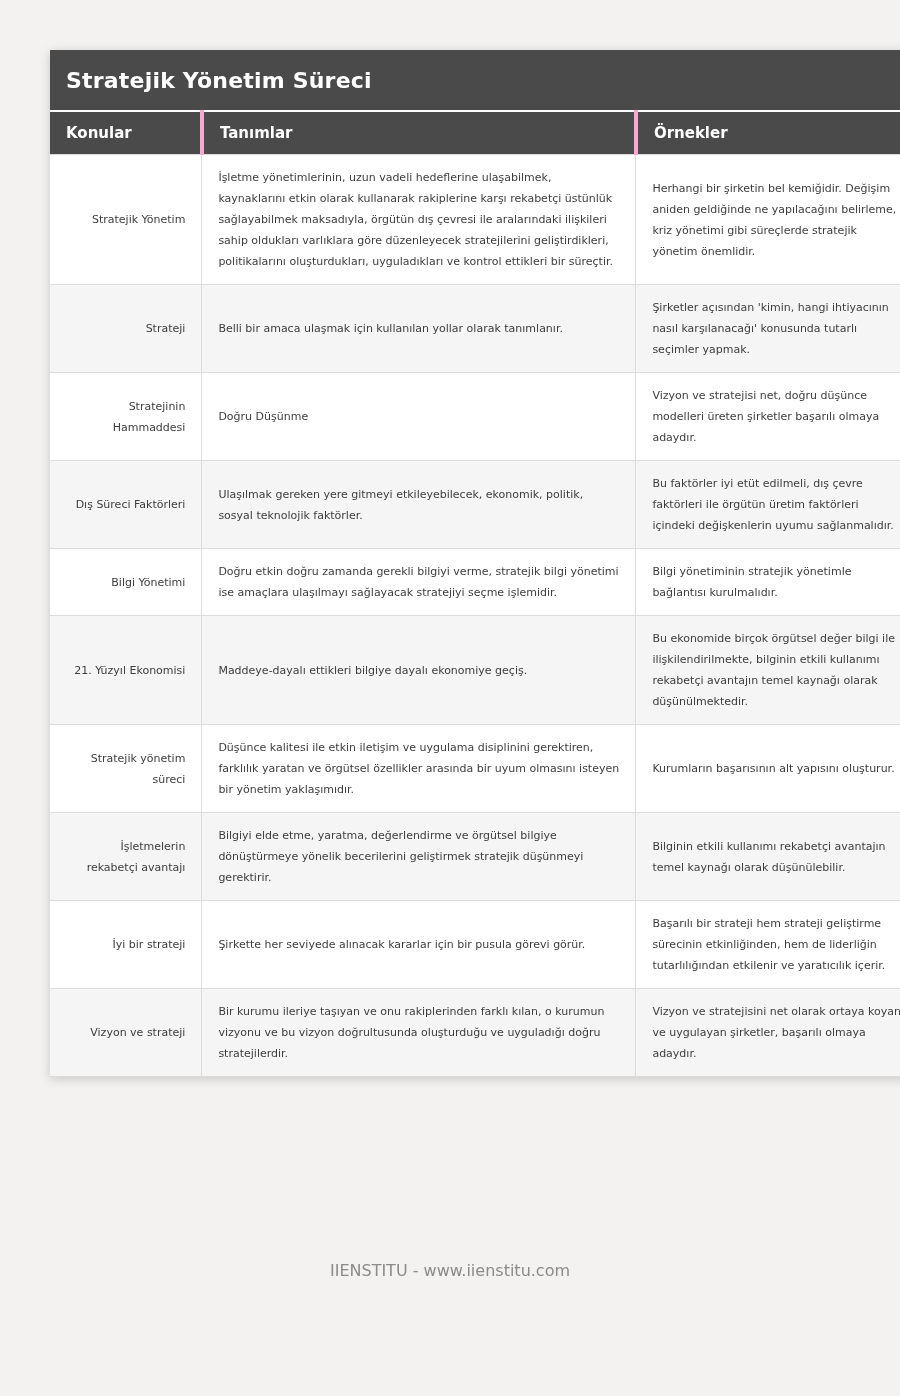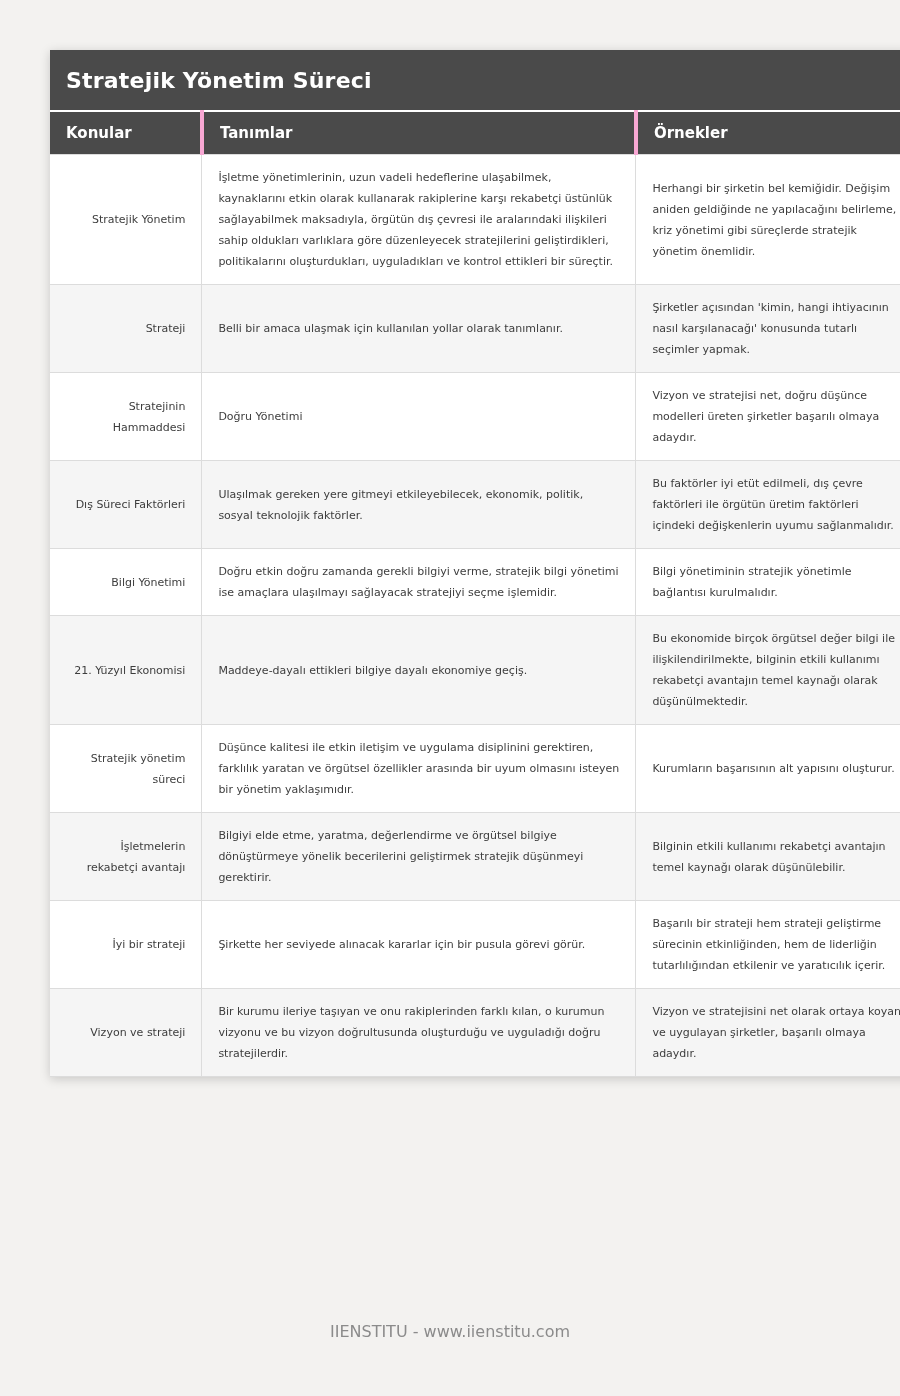--- a/index.html
+++ b/index.html
@@ -58,21 +58,21 @@
     border: 1px solid #dcdcdc;
     word-wrap: break-word;
   }
   tbody tr { background: #ffffff; }
   tbody tr:nth-of-type(even) { background: #f5f5f5; }
   tbody td:first-child { border-left: none; text-align: right; }
   tbody td:last-child  { border-right: none; }
   .footer {
     position: absolute;
     left: 50px;
-    top: 1322px;
+    top: 1261px;
     width: 800px;
     text-align: center;
     color: #8b8b8b;
     font-size: 16px;
   }
 </style>
 </head>
 <body>
 
 <div class="card">
@@ -101,21 +101,21 @@
         </tr>
 
         <tr>
           <td>Strateji</td>
           <td>Belli bir amaca ulaşmak için kullanılan yollar olarak tanımlanır.</td>
           <td>Şirketler açısından 'kimin, hangi ihtiyacının nasıl karşılanacağı' konusunda tutarlı seçimler yapmak.</td>
         </tr>
 
         <tr>
           <td>Stratejinin Hammaddesi</td>
-          <td>Doğru Yönetimi</td>
+          <td>Doğru Düşünme</td>
           <td>Vizyon ve stratejisi net, doğru düşünce modelleri üreten şirketler başarılı olmaya adaydır.</td>
         </tr>
 
         <tr>
           <td>Dış Süreci Faktörleri</td>
           <td>Ulaşılmak gereken yere gitmeyi etkileyebilecek, ekonomik, politik, sosyal teknolojik faktörler.</td>
           <td>Bu faktörler iyi etüt edilmeli, dış çevre faktörleri ile örgütün üretim faktörleri içindeki değişkenlerin uyumu sağlanmalıdır.</td>
         </tr>
 
         <tr>

